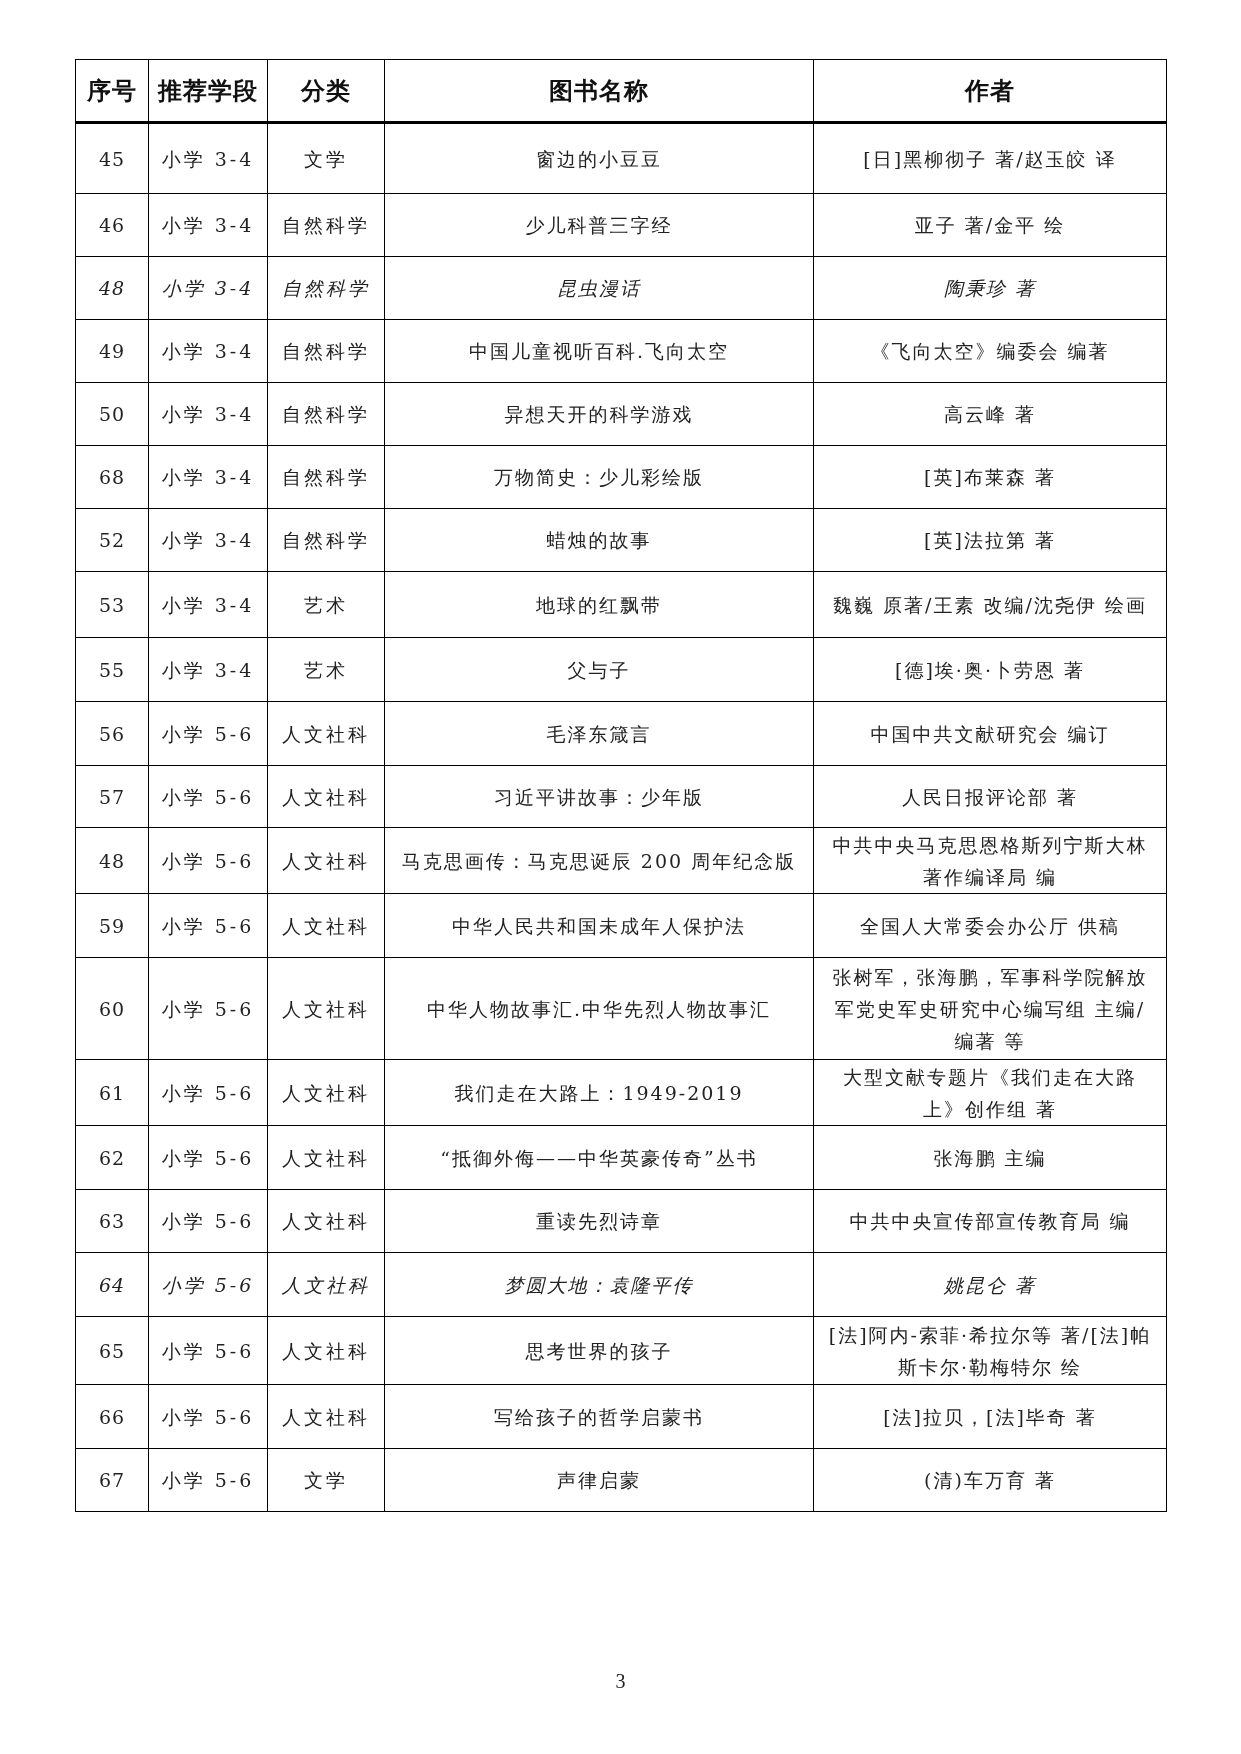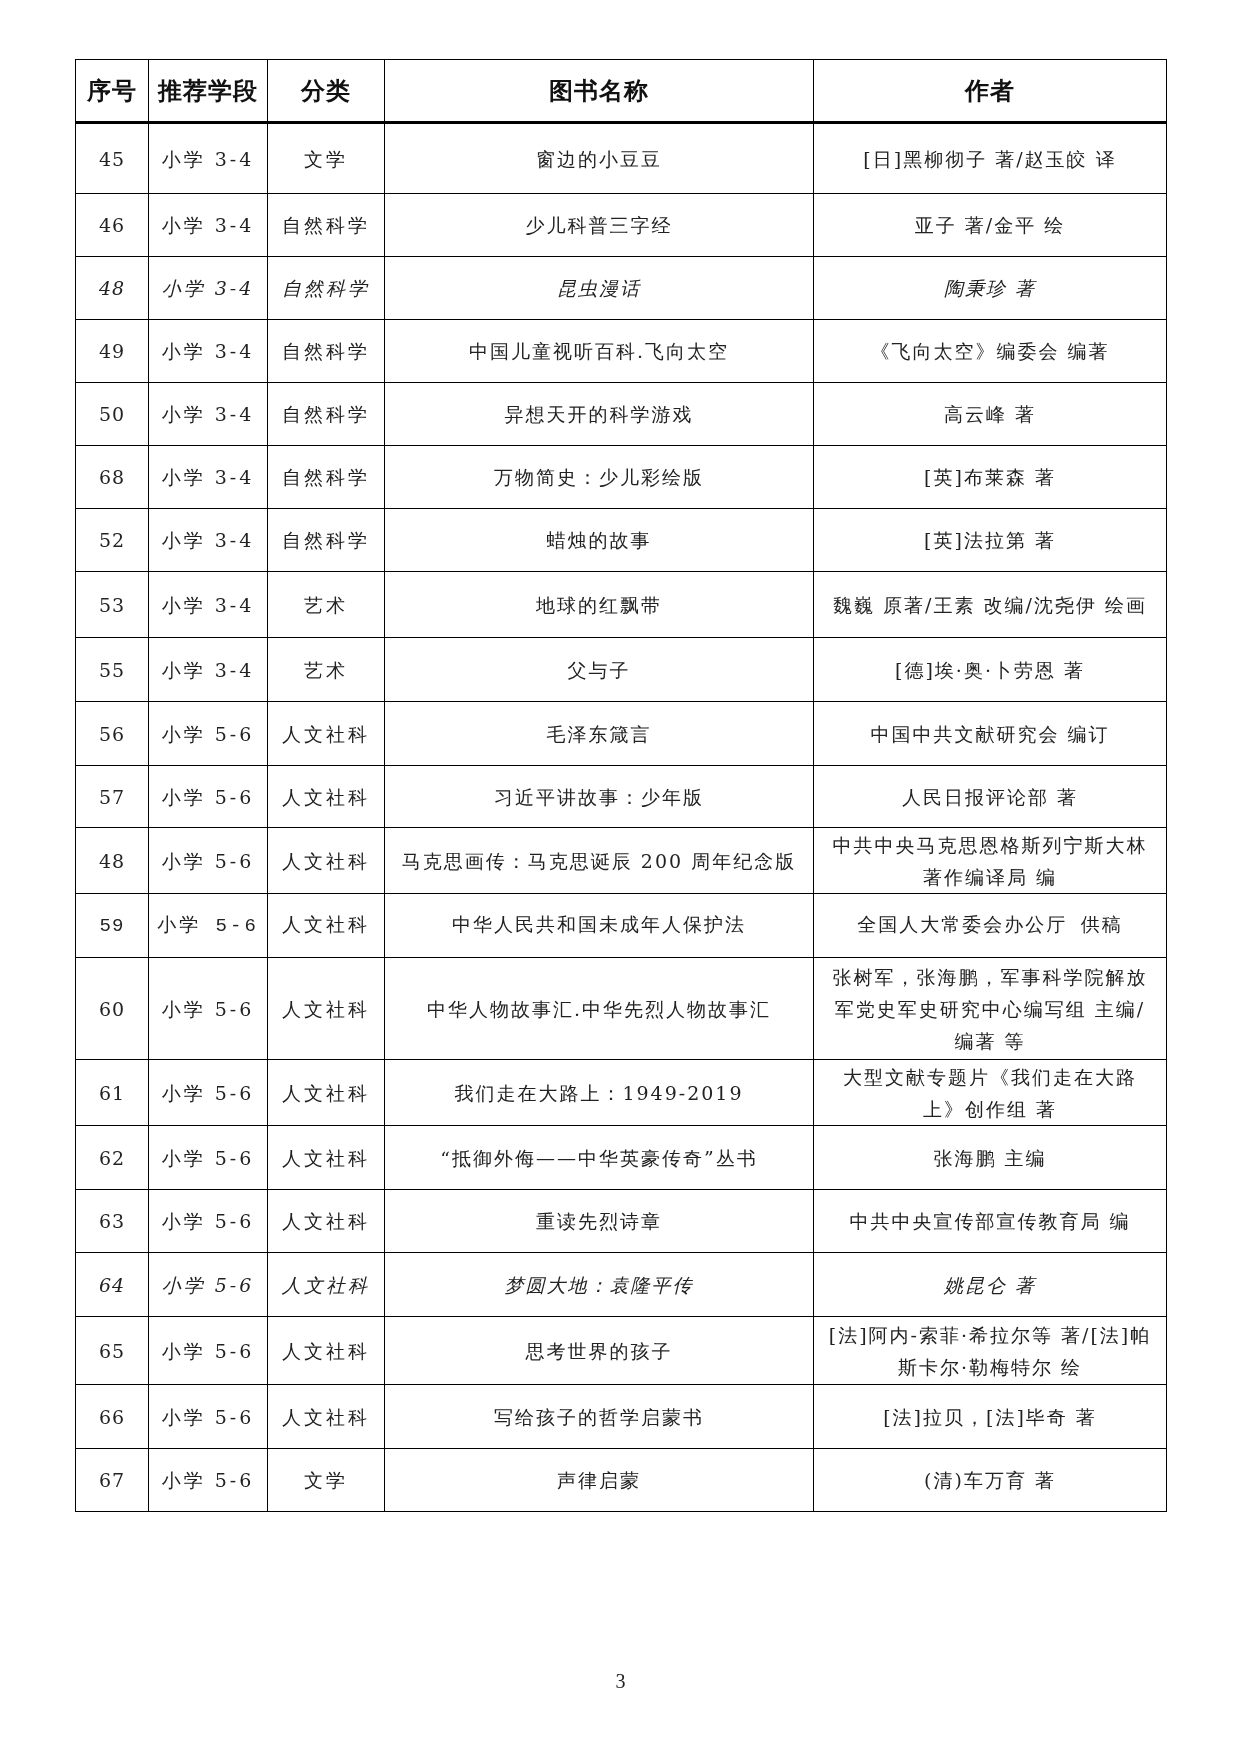--- a/index.html
+++ b/index.html
@@ -169,21 +169,21 @@
         <td class="title">习近平讲故事：少年版</td>
         <td class="author">人民日报评论部 著</td>
       </tr>
       <tr style="height: 66px;">
         <td class="num">48</td>
         <td class="stage">小学 5-6</td>
         <td class="cat">人文社科</td>
         <td class="title">马克思画传：马克思诞辰 200 周年纪念版</td>
         <td class="author">中共中央马克思恩格斯列宁斯大林著作编译局 编</td>
       </tr>
-      <tr style="height: 64px; font-family: Liberation Mono, monospace;">
+      <tr style="height: 64px;">
         <td class="num">59</td>
         <td class="stage">小学 5-6</td>
         <td class="cat">人文社科</td>
         <td class="title">中华人民共和国未成年人保护法</td>
         <td class="author">全国人大常委会办公厅 供稿</td>
       </tr>
       <tr style="height: 102px;">
         <td class="num">60</td>
         <td class="stage">小学 5-6</td>
         <td class="cat">人文社科</td>

